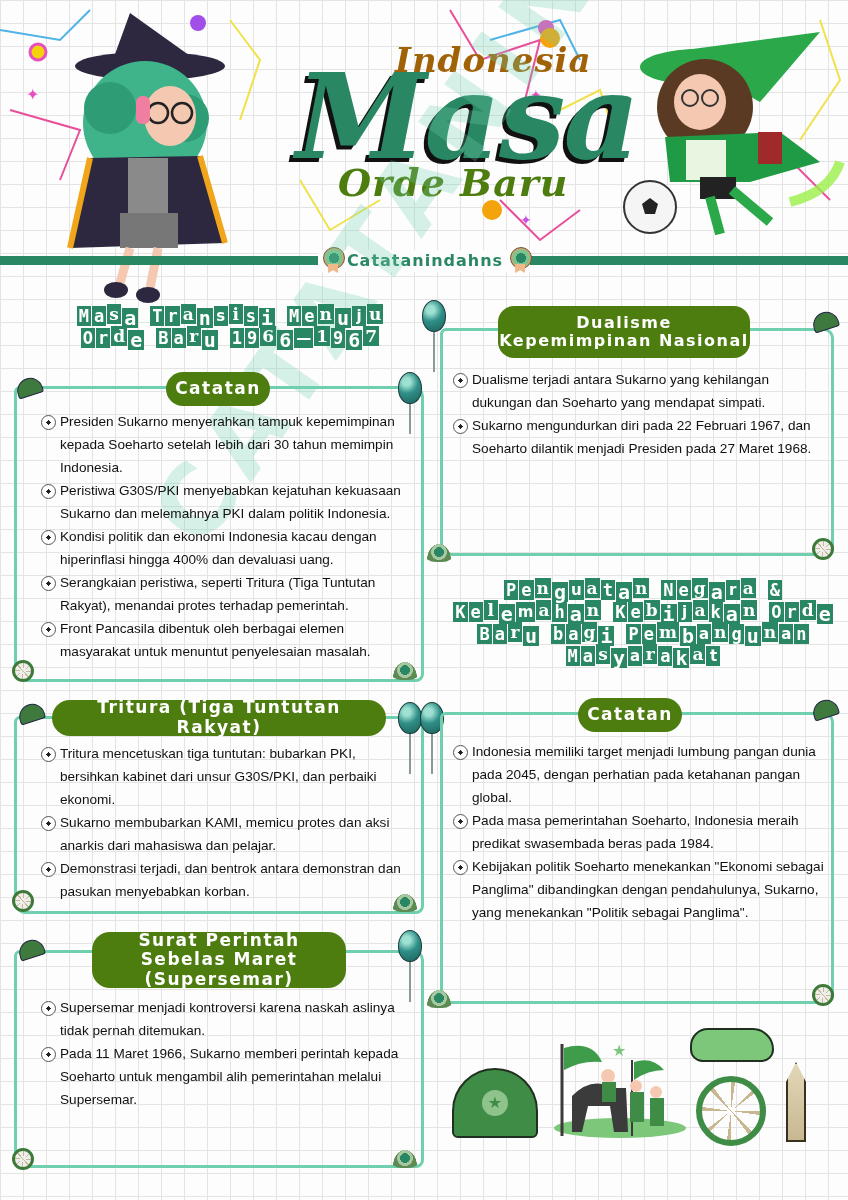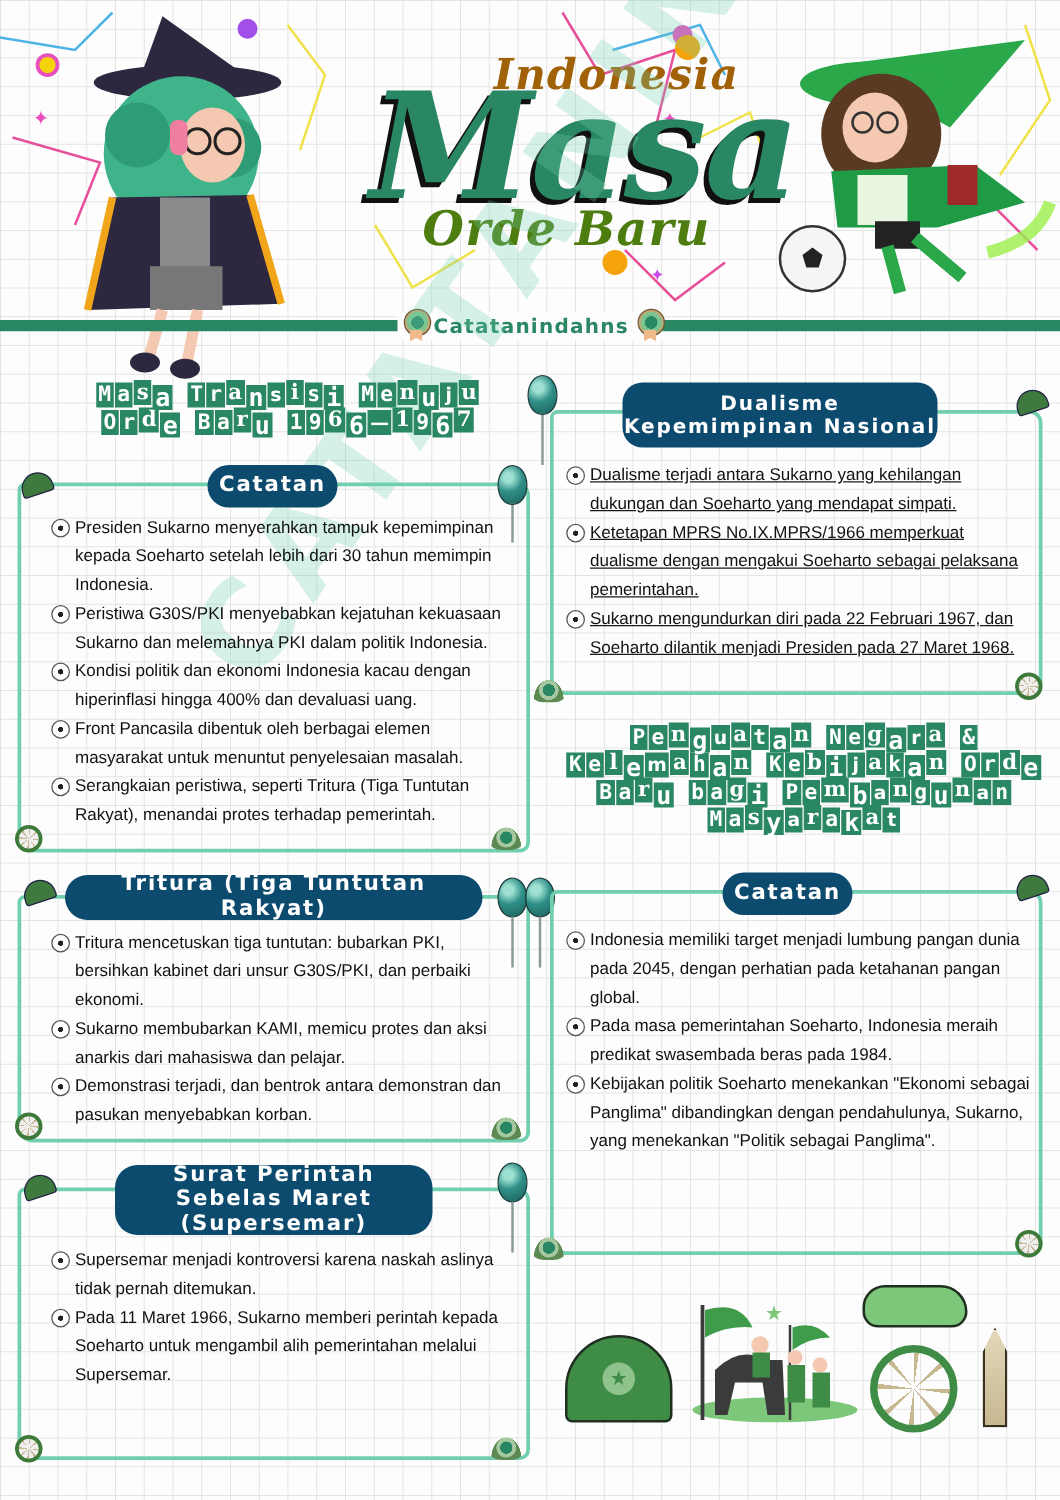--- a/index.html
+++ b/index.html
@@ -35,21 +35,21 @@
   
   .ransom { display: flex; flex-wrap: wrap; justify-content: center; gap: 2px 12px; }
   .ransom-word { display: inline-flex; gap: 1px; }
   .ransom-char { display: inline-block; background: #2a8764; color: #fff; font-family: "DejaVu Sans Mono", monospace; font-weight: bold; font-size: 17px; line-height: 20px; padding: 0 2px; min-width: 14px; text-align: center; }
   .ransom-char:nth-child(3n) { font-family: "DejaVu Serif", serif; transform: translateY(-2px); }
   .ransom-char:nth-child(4n) { font-size: 20px; transform: translateY(2px); }
   .ransom-char:nth-child(5n) { font-family: "DejaVu Sans", sans-serif; font-size: 15px; }
 
   
   .box { border: 3px solid #6fcfae; border-radius: 6px 10px 8px 12px; }
-  .pill { background: #0c4a6e; color: #fff; border-radius: 22px; font-family: "DejaVu Sans", sans-serif; font-weight: bold; text-align: center; letter-spacing: 1.5px; display: flex; align-items: center; justify-content: center; line-height: 1.15; }
+  .pill { background: #4d7c0f; color: #fff; border-radius: 22px; font-family: "DejaVu Sans", sans-serif; font-weight: bold; text-align: center; letter-spacing: 1.5px; display: flex; align-items: center; justify-content: center; line-height: 1.15; }
   .list { list-style: none; }
   .list li { position: relative; padding-left: 20px; font-family: "Liberation Sans", sans-serif; font-size: 13.6px; line-height: 23px; color: #111; }
   .list li::before { content: ""; position: absolute; left: 1px; top: 5px; width: 13px; height: 13px; border-radius: 50%; background: radial-gradient(circle at 50% 50%, #222 22%, #fff 24%); border: 1px solid #555; }
 
   
   .orn-wheel { width: 22px; height: 22px; border-radius: 50%; border: 3px solid #3d7a3a; background: repeating-conic-gradient(#c7b892 0 10deg, #eee 10deg 45deg); }
   .orn-wreath { width: 30px; height: 22px; border-radius: 50% 50% 40% 40%; background: radial-gradient(circle at 50% 55%, #2a8764 25%, #a6c8a0 26%, #a6c8a0 40%, transparent 42%), radial-gradient(ellipse at 50% 90%, #5c8a52 0 55%, transparent 57%); }
   .orn-helmet { width: 26px; height: 18px; border-radius: 14px 14px 3px 3px; background: #3e7a3e; border: 1px solid #224; transform: rotate(-18deg); }
 
   
@@ -195,22 +195,22 @@
       <span class="ransom-char">7</span>
     </span>
   </div>
 
 <div class="abs box" style="left:14px; top:386px; width:410px; height:296px;"></div>
 <div class="abs pill" style="left:166px; top:372px; width:104px; height:34px; font-size:17px;">Catatan</div>
 <ul class="abs list" style="left:40px; top:410px; width:370px;">
     <li>Presiden Sukarno menyerahkan tampuk kepemimpinan kepada Soeharto setelah lebih dari 30 tahun memimpin Indonesia.</li>
     <li>Peristiwa G30S/PKI menyebabkan kejatuhan kekuasaan Sukarno dan melemahnya PKI dalam politik Indonesia.</li>
     <li>Kondisi politik dan ekonomi Indonesia kacau dengan hiperinflasi hingga 400% dan devaluasi uang.</li>
+    <li>Serangkaian peristiwa, seperti Tritura (Tiga Tuntutan Rakyat), menandai protes terhadap pemerintah.</li>
     <li>Front Pancasila dibentuk oleh berbagai elemen masyarakat untuk menuntut penyelesaian masalah.</li>
-    <li>Serangkaian peristiwa, seperti Tritura (Tiga Tuntutan Rakyat), menandai protes terhadap pemerintah.</li>
   </ul>
 <div class="abs orn-helmet" style="left:16px; top:378px;"></div>
 <div class="abs orn-wheel" style="left:12px; top:660px;"></div>
 <div class="abs orn-wreath" style="left:390px; top:658px;"></div>
 <div class="abs balloon" style="left:398px; top:372px;"></div>
 <div class="abs balloon-string" style="left:409px; top:404px; height:30px;"></div>
 
 <div class="abs box" style="left:14px; top:716px; width:410px; height:198px;"></div>
 <div class="abs pill" style="left:52px; top:700px; width:334px; height:36px; font-size:17px;">Tritura (Tiga Tuntutan Rakyat)</div>
 <ul class="abs list" style="left:40px; top:742px; width:372px;">
@@ -233,23 +233,22 @@
     <li>Pada 11 Maret 1966, Sukarno memberi perintah kepada Soeharto untuk mengambil alih pemerintahan melalui Supersemar.</li>
   </ul>
 <div class="abs orn-helmet" style="left:18px; top:940px;"></div>
 <div class="abs orn-wheel" style="left:12px; top:1148px;"></div>
 <div class="abs orn-wreath" style="left:390px; top:1146px;"></div>
 <div class="abs balloon" style="left:398px; top:930px;"></div>
 <div class="abs balloon-string" style="left:409px; top:962px; height:40px;"></div>
 
 <div class="abs box" style="left:440px; top:328px; width:394px; height:228px;"></div>
 <div class="abs pill" style="left:498px; top:306px; width:252px; height:52px; font-size:16px; border-radius:16px;">Dualisme Kepemimpinan Nasional</div>
-<ul class="abs list" style="left:452px; top:368px; width:376px;text-decoration:underline;">
+<ul class="abs list" style="left:452px; top:368px; width:376px;">
     <li>Dualisme terjadi antara Sukarno yang kehilangan dukungan dan Soeharto yang mendapat simpati.</li>
-    <li>Ketetapan MPRS No.IX.MPRS/1966 memperkuat dualisme dengan mengakui Soeharto sebagai pelaksana pemerintahan.</li>
     <li>Sukarno mengundurkan diri pada 22 Februari 1967, dan Soeharto dilantik menjadi Presiden pada 27 Maret 1968.</li>
   </ul>
 <div class="abs balloon" style="left:422px; top:300px;"></div>
 <div class="abs balloon-string" style="left:433px; top:332px; height:40px;"></div>
 <div class="abs orn-helmet" style="left:812px; top:312px;"></div>
 <div class="abs orn-wreath" style="left:424px; top:540px;"></div>
 <div class="abs orn-wheel" style="left:812px; top:538px;"></div>
 
 <div class="abs ransom" style="left:448px; top:580px; width:390px;" id="ransom-right">
     <span class="ransom-word">

